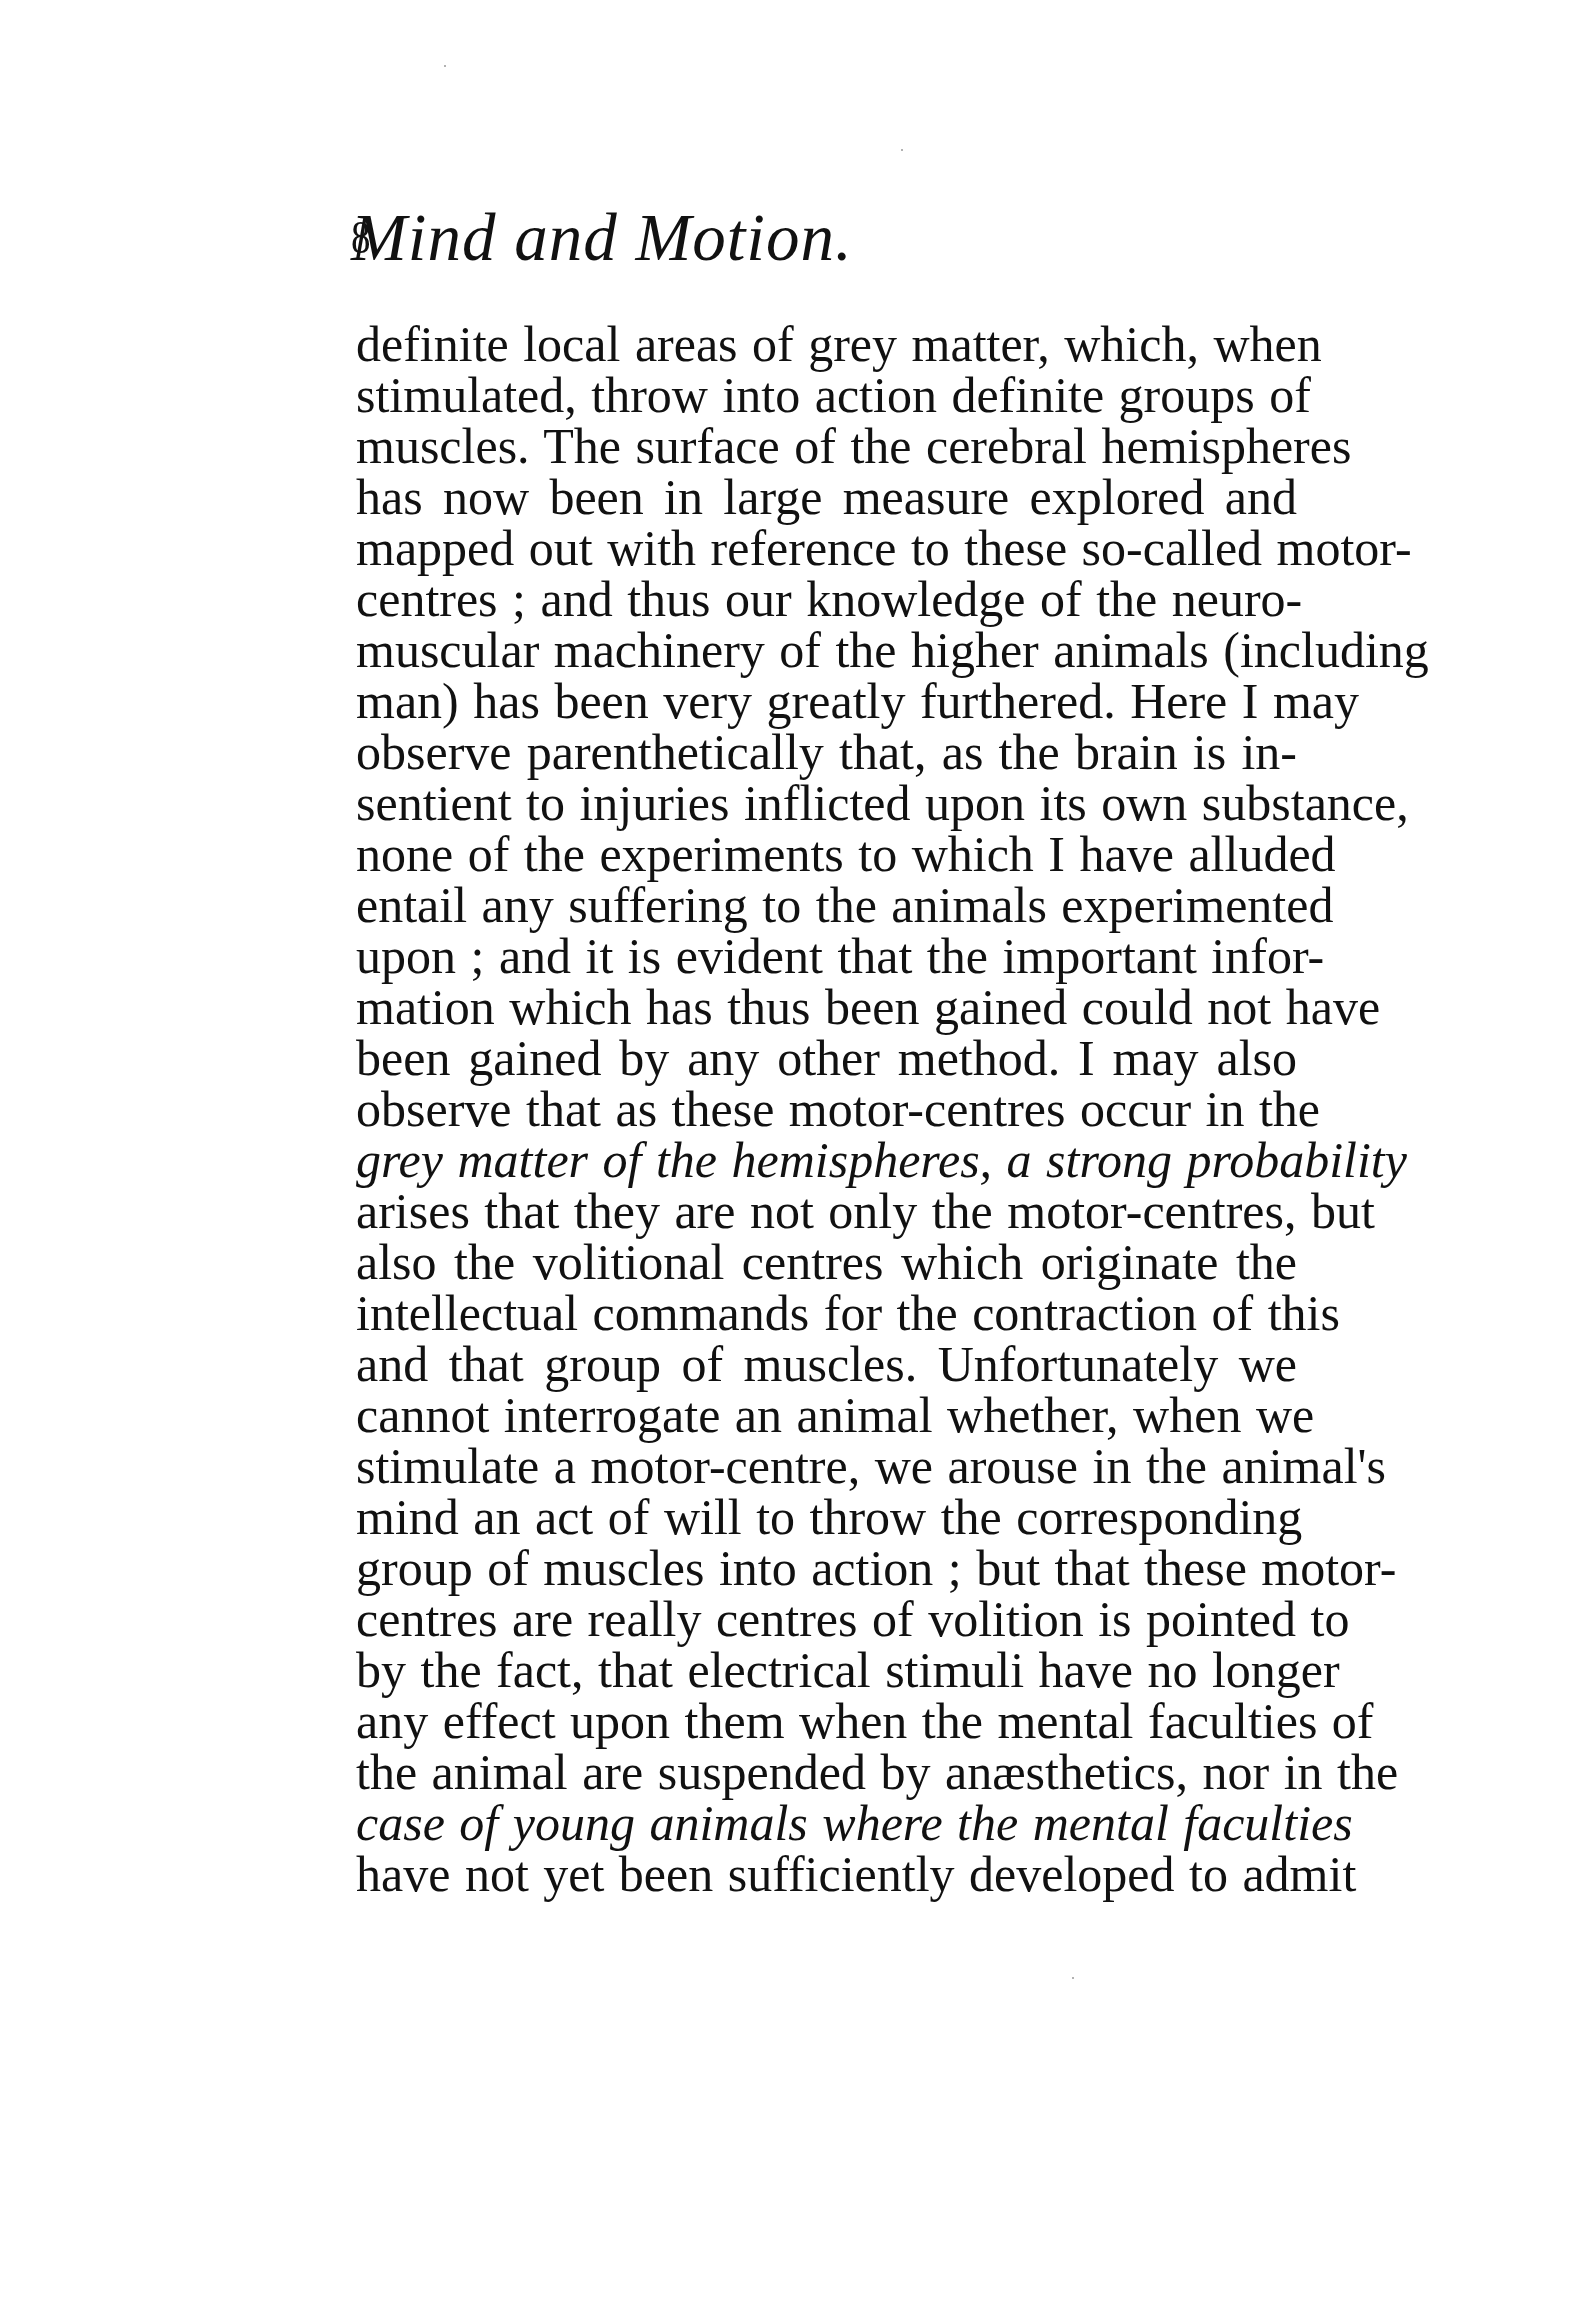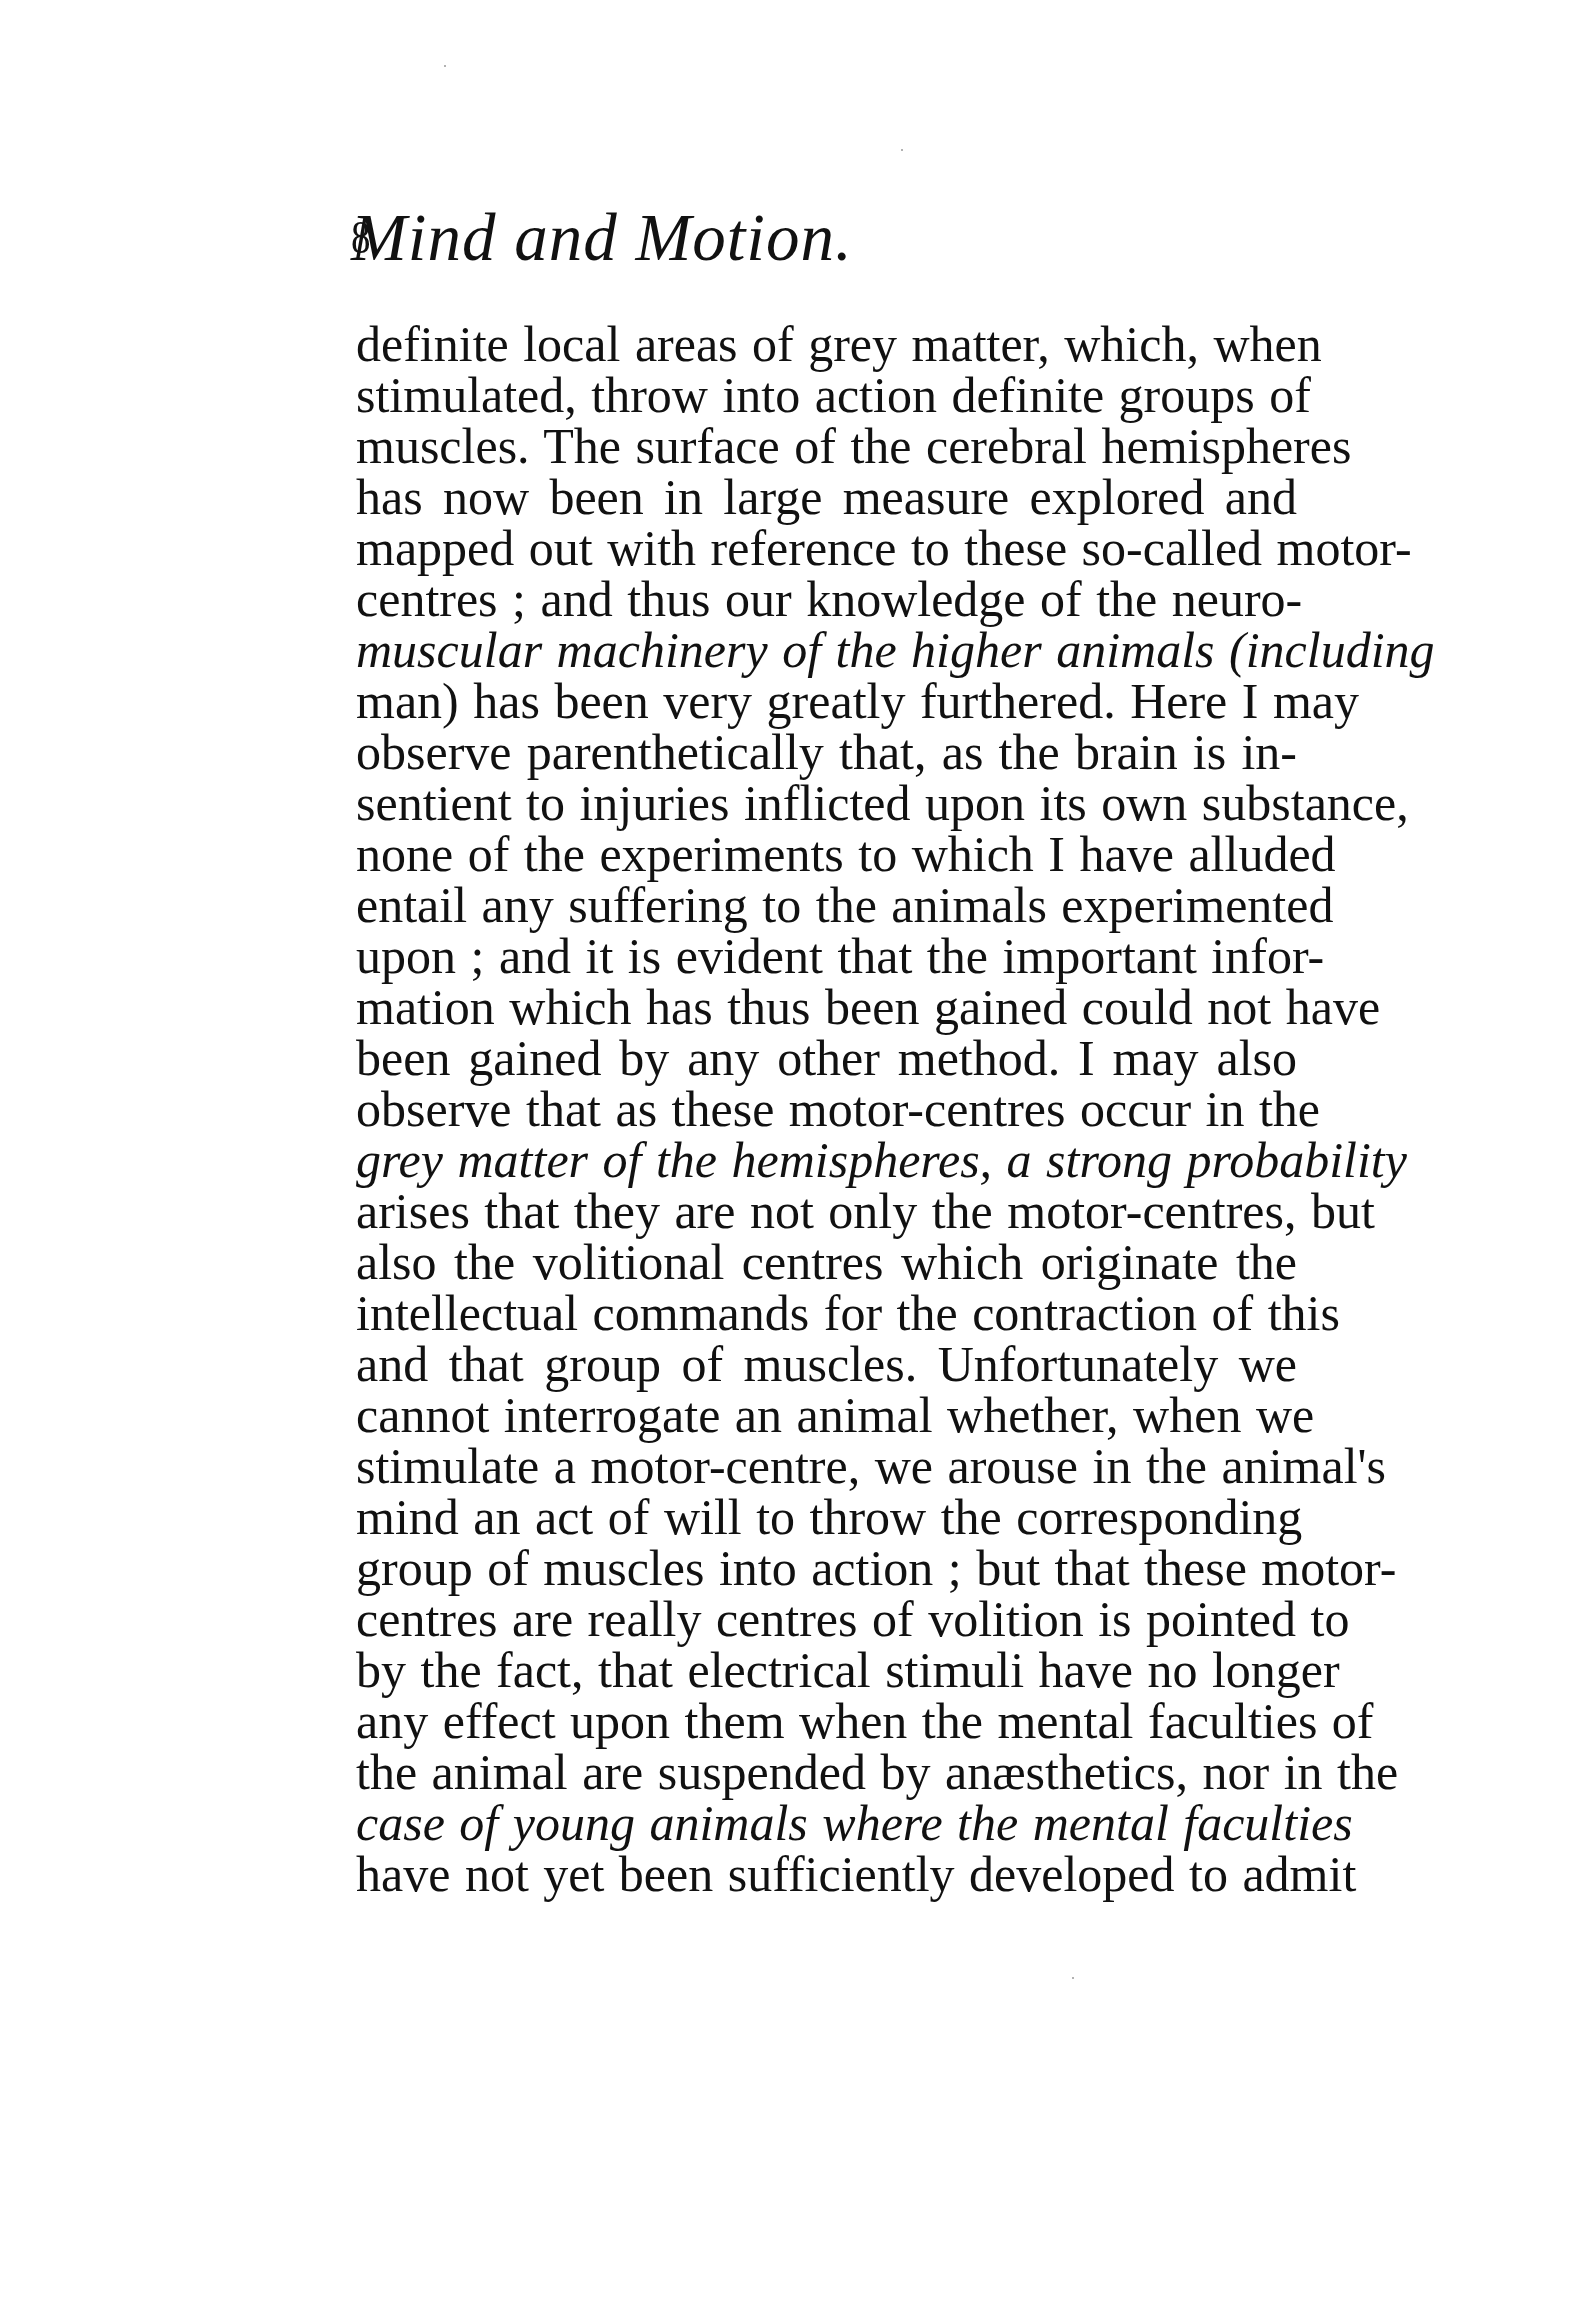--- a/index.html
+++ b/index.html
@@ -89,21 +89,21 @@
     <span class="running-title">Mind and Motion.</span>
   </div>
 
   <div class="body-text">
     <span class="line" style="height: 51px; line-height: 51px;">definite local areas of grey matter, which, when</span>
     <span class="line" style="height: 51px; line-height: 51px;">stimulated, throw into action definite groups of</span>
     <span class="line" style="height: 51px; line-height: 51px;">muscles.  The surface of the cerebral hemispheres</span>
     <span class="line" style="height: 51px; line-height: 51px;">has now been in large measure explored and</span>
     <span class="line" style="height: 51px; line-height: 51px;">mapped out with reference to these so-called motor-</span>
     <span class="line" style="height: 51px; line-height: 51px;">centres ; and thus our knowledge of the neuro-</span>
-    <span class="line" style="height: 51px; line-height: 51px; font-style: italic;">muscular machinery of the higher animals (including</span>
+    <span class="line" style="height: 51px; line-height: 51px;">muscular machinery of the higher animals (including</span>
     <span class="line" style="height: 51px; line-height: 51px;">man) has been very greatly furthered.  Here I may</span>
     <span class="line" style="height: 51px; line-height: 51px; font-family: Liberation Serif, serif;">observe parenthetically that, as the brain is in-</span>
     <span class="line" style="height: 51px; line-height: 51px;">sentient to injuries inflicted upon its own substance,</span>
     <span class="line" style="height: 51px; line-height: 51px;">none of the experiments to which I have alluded</span>
     <span class="line" style="height: 51px; line-height: 51px;">entail any suffering to the animals experimented</span>
     <span class="line" style="height: 51px; line-height: 51px;">upon ; and it is evident that the important infor-</span>
     <span class="line" style="height: 51px; line-height: 51px;">mation which has thus been gained could not have</span>
     <span class="line" style="height: 51px; line-height: 51px;">been gained by any other method.  I may also</span>
     <span class="line" style="height: 51px; line-height: 51px;">observe that as these motor-centres occur in the</span>
     <span class="line" style="height: 51px; line-height: 51px; font-style: italic;">grey matter of the hemispheres, a strong probability</span>

